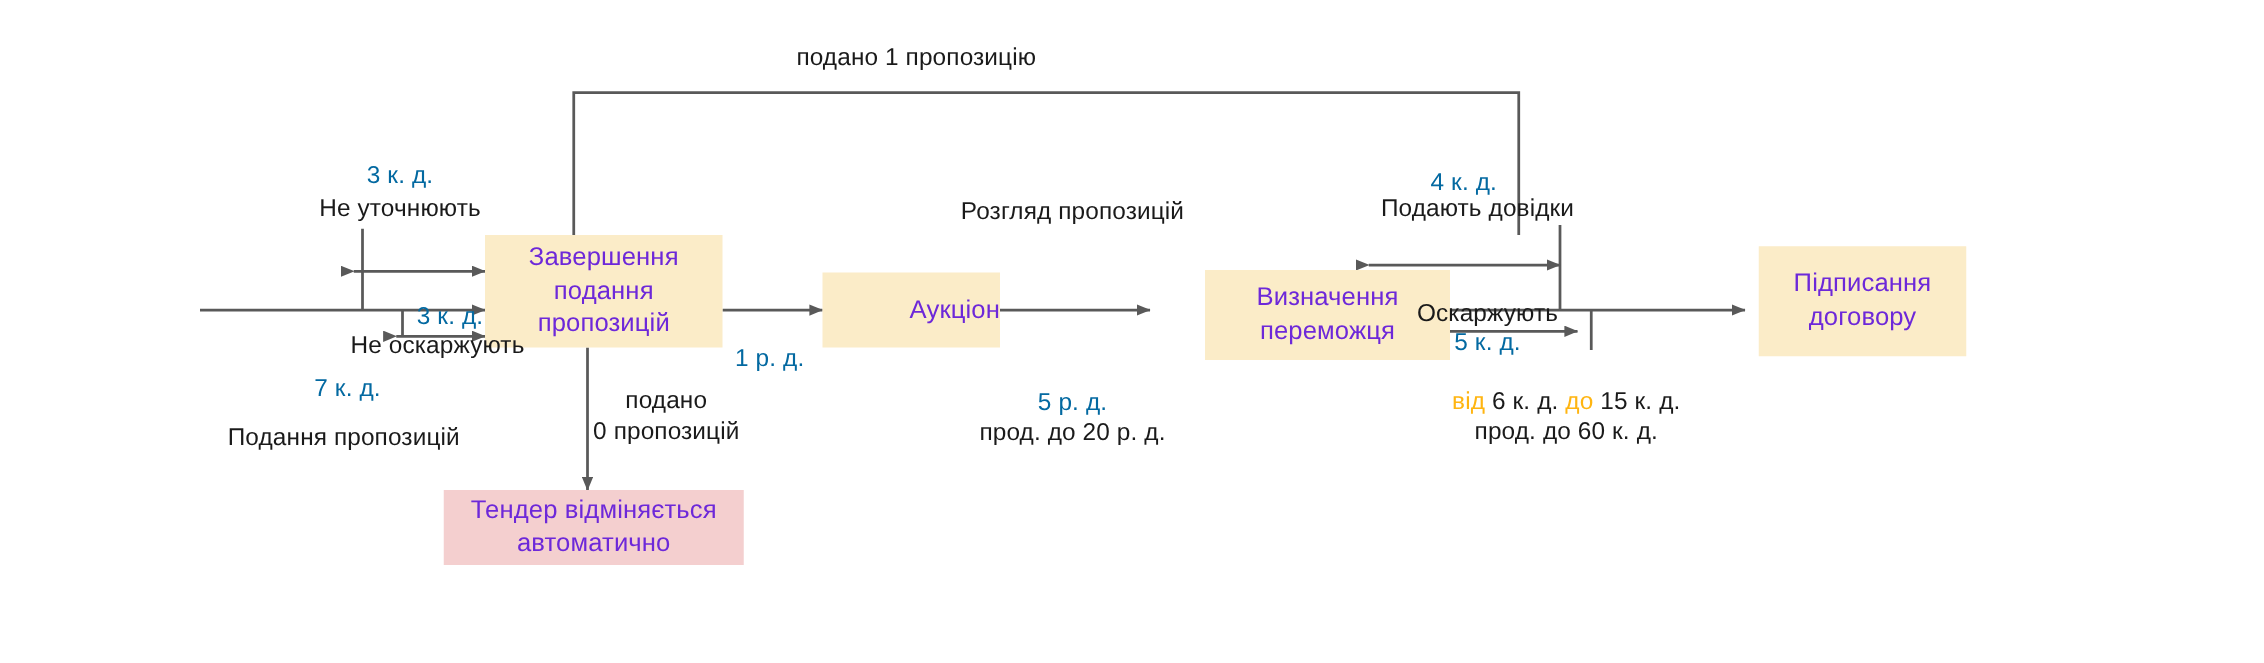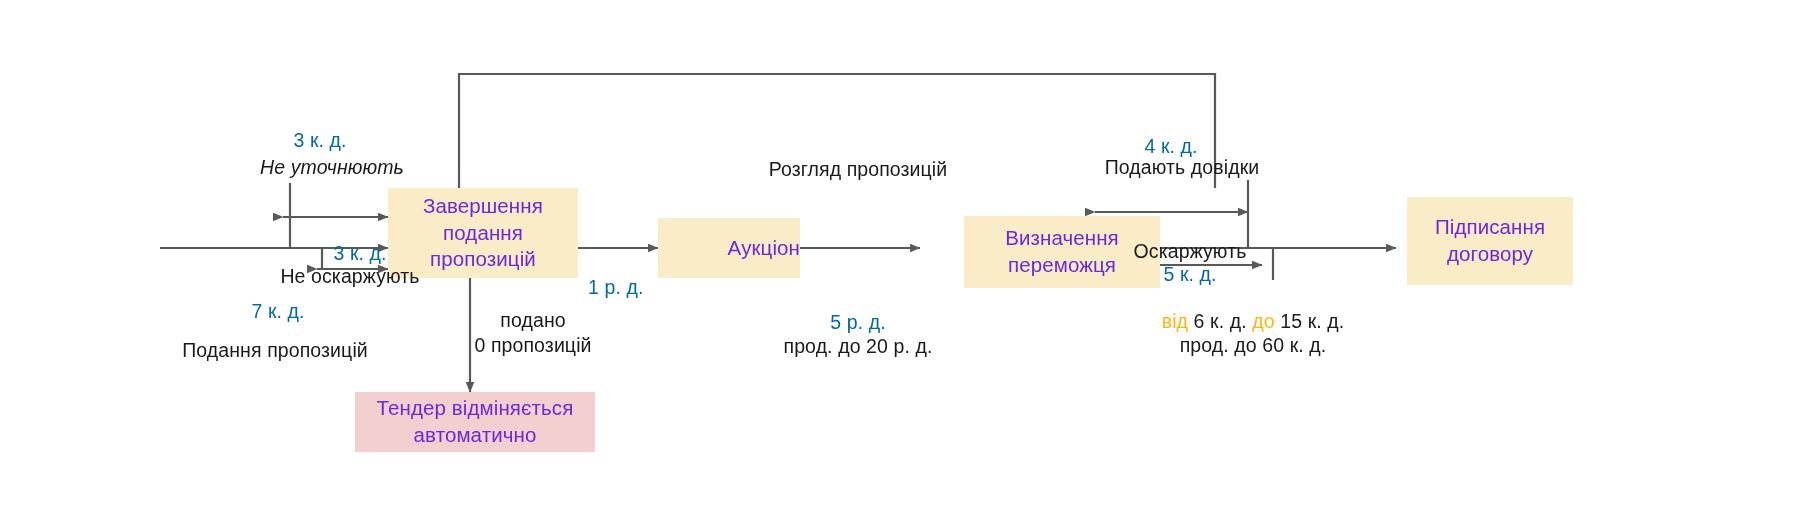--- a/index.html
+++ b/index.html
@@ -116,23 +116,24 @@
   <div class="node-box node-cream" style="left:1407px; top:197px; width:166px; height:88px;">
     <span>Підписання
 договору</span>
   </div>
 
   <div class="node-box node-pink" style="left:355px; top:392px; width:240px; height:60px;">
     <span>Тендер відміняється
 автоматично</span>
   </div>
 
+  <div class="lbl center" style="left:733px; top:34px;">подано 1 пропозицію</div>
 
   <div class="lbl lbl-amber center" style="left:320px; top:128px;">3 к. д.</div>
-  <div class="lbl center" style="left:332px; top:155px;font-style:italic;">Не уточнюють</div>
+  <div class="lbl center" style="left:320px; top:155px;">Не уточнюють</div>
 
   <div class="lbl lbl-amber center" style="left:360px; top:241px;">3 к. д.</div>
   <div class="lbl center" style="left:350px; top:264px;">Не оскаржують</div>
 
   <div class="lbl lbl-amber center" style="left:262px; top:299px;margin-left:16px;">7 к. д.</div>
   <div class="lbl center" style="left:275px; top:338px;">Подання пропозицій</div>
 
   <div class="lbl lbl-amber" style="left:588px; top:275px;">1 р. д.</div>
 
   <div class="lbl center" style="left:533px; top:308px; text-align:center;">подано

